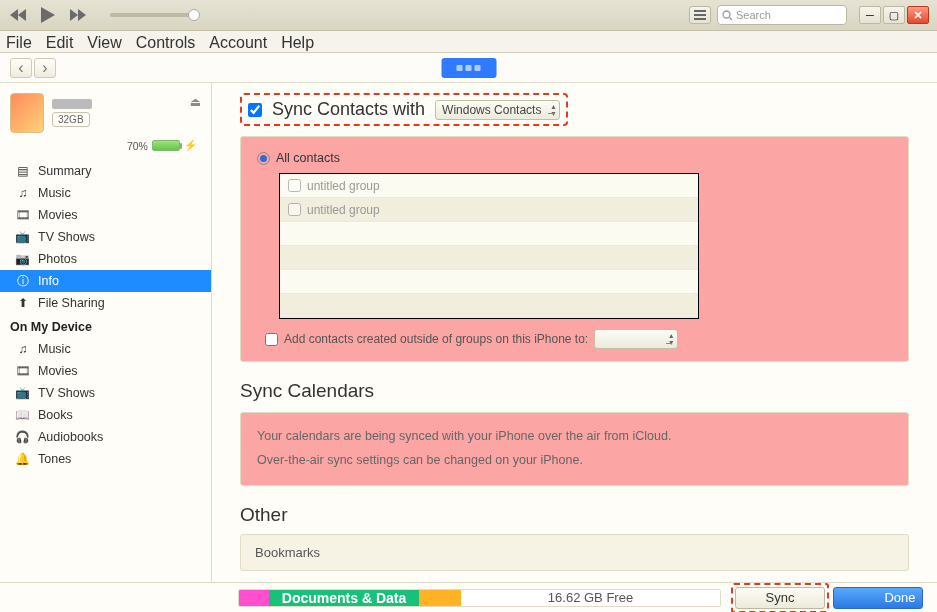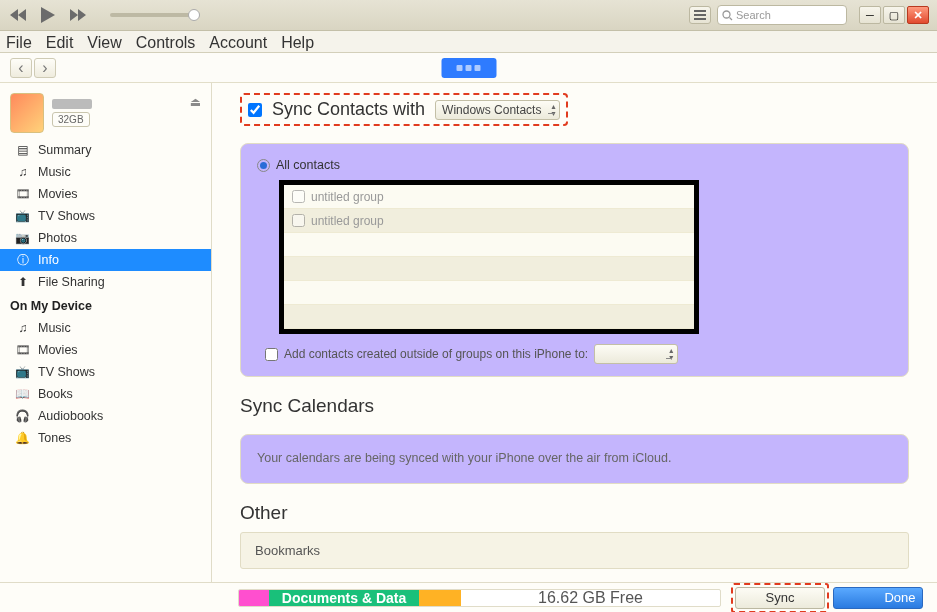--- a/index.html
+++ b/index.html
@@ -43,40 +43,40 @@
   .main::-webkit-scrollbar-track{background:#f0eee0;}
   .main::-webkit-scrollbar-thumb{background:#cdc9b0;border-radius:7px;border:3px solid #f0eee0;}
   .highlight-box{border:2px dashed #e13b1f;border-radius:4px;padding:4px 6px;display:inline-flex;align-items:center;gap:10px;}
   .sync-h{font-size:18px;color:#333;display:inline-flex;align-items:center;gap:6px;}
   .chk{width:14px;height:14px;}
   .dropdown{border:1px solid #c3bfa6;background:linear-gradient(#fdfcf5,#eceadb);border-radius:3px;font-size:12px;padding:2px 18px 2px 6px;position:relative;color:#444;height:20px;line-height:15px;}
   .dropdown::after{content:"";position:absolute;right:5px;top:4px;width:6px;height:10px;background:
     linear-gradient(#888,#888) center/6px 1px no-repeat;
     border-top:4px solid transparent; }
   .dropdown .arrows{position:absolute;right:4px;top:2px;font-size:8px;line-height:7px;color:#666;}
-  .panel{ border:1px solid #e1dcc4; background:#c4b5fd; border-radius:8px; padding:12px 16px; margin-top:17px;}
+  .panel{ border:1px solid #e1dcc4; background:#fca5a5; border-radius:3px; padding:12px 16px; margin-top:10px;}
   .radio-row{display:flex;align-items:center;gap:6px;font-size:12.5px;color:#333;padding:2px 0;}
   .radio{appearance:none;width:13px;height:13px;border:1px solid #888;border-radius:50%;position:relative;}
   .radio:checked::after{content:"";position:absolute;left:2px;top:2px;width:7px;height:7px;border-radius:50%;background:#2a6cd8;}
-  .group-list{margin:6px 0 10px 22px;border:5px solid #000000;background:#fcfbf2;width:420px;}
+  .group-list{margin:6px 0 10px 22px;border:1px solid #000000;background:#fcfbf2;width:420px;}
   .glrow{height:24px;border-bottom:1px solid #eeead3;display:flex;align-items:center;padding:0 8px;font-size:12px;color:#999;gap:6px;}
   .glrow:nth-child(even){background:#f1eedd;}
   .glrow input{opacity:0.5;}
   .add-row{display:flex;align-items:center;gap:6px;font-size:12px;color:#555;margin-top:4px;padding-left:8px;}
   .mini-dd{width:84px;height:20px;}
   .section-h{font-size:19px;color:#333;margin-top:18px;}
   .info-text{font-size:12.5px;color:#666;line-height:1.9;}
   .other-panel{border:1px solid #e1dcc4;background:#f6f3e5;border-radius:3px;padding:10px 14px;margin-top:8px;font-size:13px;color:#555;}
   .footer{position:absolute;bottom:0;left:0;right:0;height:30px;background:#fefdf8;border-top:1px solid #e0dcc8;display:flex;align-items:center;padding:0 14px 0 238px;}
   .usage-bar{flex:1;height:18px;display:flex;border-radius:2px;overflow:hidden;border:1px solid #e0dcc8;position:relative;background:#fff;}
   .seg{height:100%;}
   .seg.pink{background:#ff4fcf;width:30px;}
   .seg.green{background:#19c07a;width:150px;display:flex;align-items:center;justify-content:center;color:#fff;font-size:14px;font-weight:bold;}
   .seg.orange{background:#ffb224;width:42px;}
-  .seg.free{flex:1;display:flex;align-items:center;justify-content:center;font-size:16px;color:#555;}
+  .seg.free{flex:1;display:flex;align-items:center;justify-content:center;font-size:13px;color:#555;}
   .sync-btn-wrap{border:2px dashed #e13b1f;border-radius:3px;padding:2px;margin-left:10px;}
   .ftr-btn{width:90px;height:22px;border:1px solid #bcb8a1;border-radius:3px;background:linear-gradient(#fdfcf5,#eceadb);font-size:13px;color:#333;}
   .done-btn{background:linear-gradient(#5aa9ff,#2a7ae0);border-color:#2a69c0;color:#fff;margin-left:4px;padding-left:44px;}
 </style>
 </head>
 <body>
 
 <div class="toolbar">
   <div class="play-controls">
     <div class="pc-btn">
@@ -144,20 +144,25 @@
 <div class="content">
 
   <div class="sidebar">
     <div class="device-row">
       <div class="device-thumb"></div>
       <div class="device-meta">
         <span class="blur-name"></span>
         <span class="cap-badge">32GB</span>
       </div>
       <span class="eject">⏏</span>
+    </div>
+    <div class="battery-row">
+      <span>70%</span>
+      <span class="battery-ico"></span>
+        <span style="color:#666;">⚡</span>
     </div>
 
     <div class="side-item">
         <span class="side-icon">▤</span>
         <span>Summary</span>
       </div>
     <div class="side-item">
         <span class="side-icon">♫</span>
         <span>Music</span>
       </div>
@@ -240,20 +245,21 @@
         <span>Add contacts created outside of groups on this iPhone to:</span>
         <span class="dropdown mini-dd">
             <span class="arrows">▴<br>▾</span>
           </span>
       </div>
     </div>
 
     <div class="section-h">Sync Calendars</div>
     <div class="panel">
       <div class="info-text">Your calendars are being synced with your iPhone over the air from iCloud.</div>
+      <div class="info-text">Over-the-air sync settings can be changed on your iPhone.</div>
     </div>
 
     <div class="section-h">Other</div>
     <div class="other-panel">
       <span>Bookmarks</span>
     </div>
     
   </div>
 </div>
 

